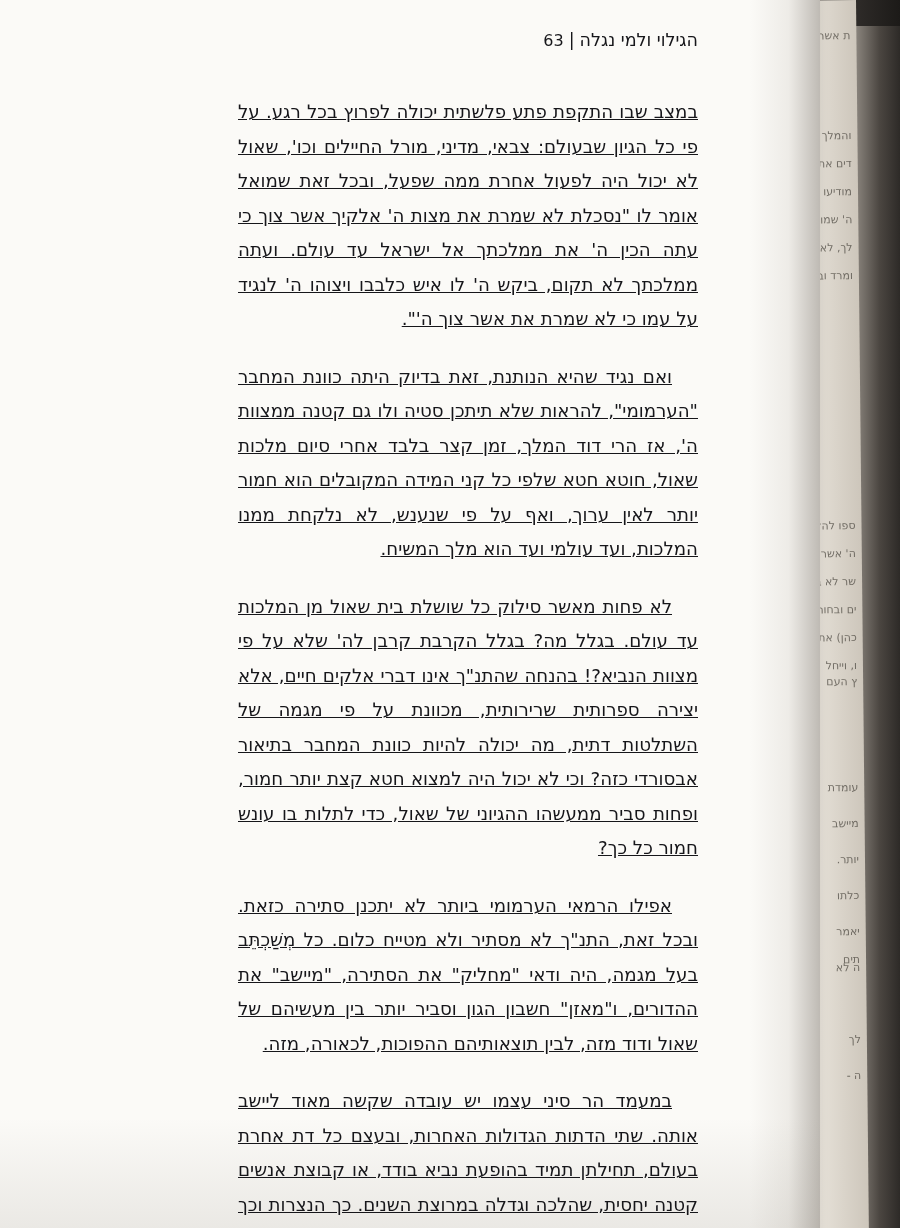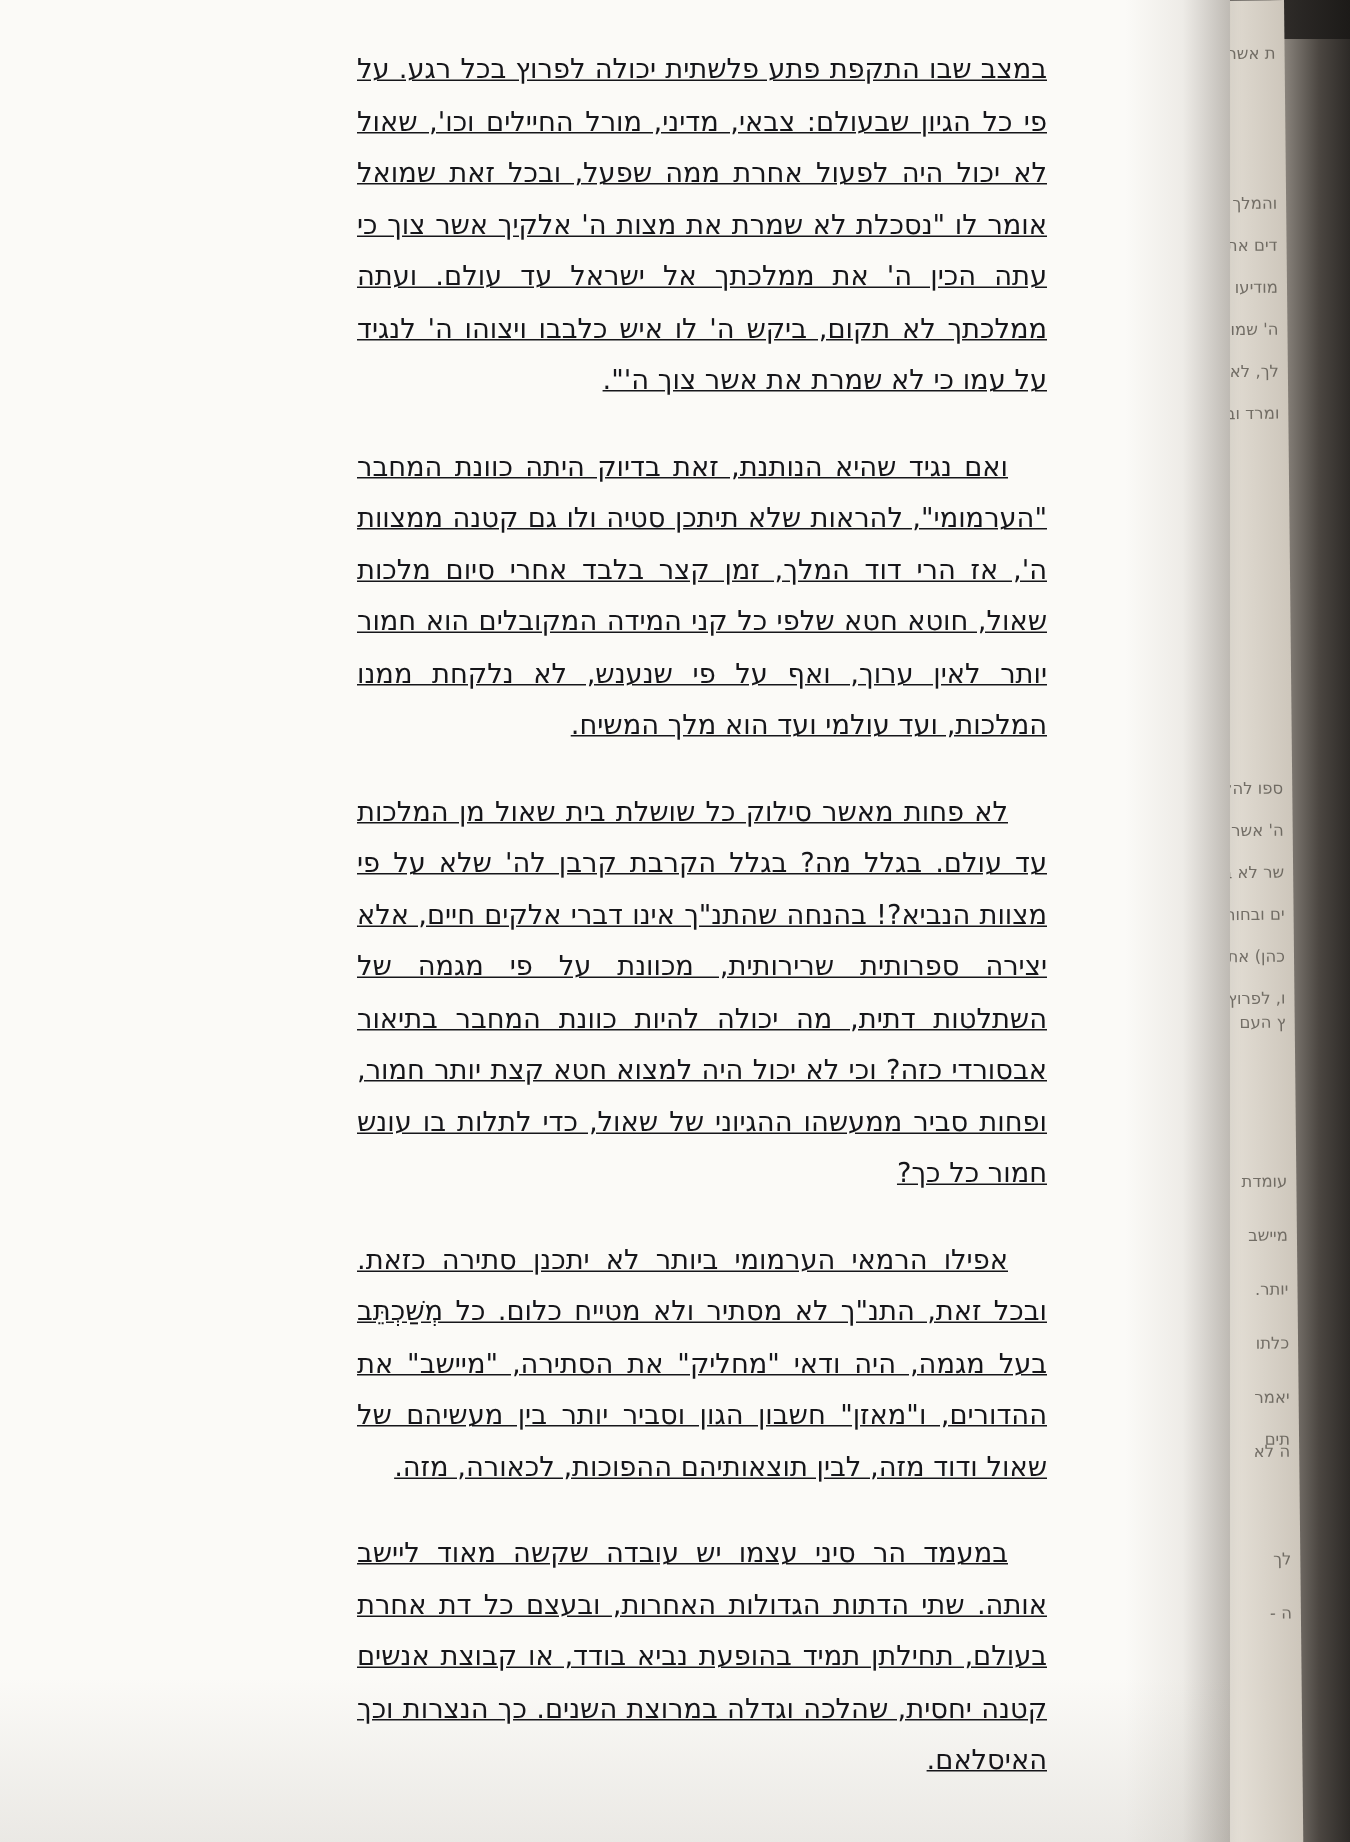--- a/index.html
+++ b/index.html
@@ -151,39 +151,42 @@
     <div class="facing-line" style="top:158px">דים את מצוות</div>
     <div class="facing-line" style="top:186px">מודיעו משום</div>
     <div class="facing-line" style="top:214px">ה' שמואל לא</div>
     <div class="facing-line" style="top:242px">לך, לא</div>
     <div class="facing-line" style="top:270px">ומרד ובעצמו</div>
     <div class="facing-line" style="top:520px">ספו להלחם</div>
     <div class="facing-line" style="top:548px">ה' אשר על</div>
     <div class="facing-line" style="top:576px">שר לא בא,</div>
     <div class="facing-line" style="top:604px">ים ובחוחים</div>
     <div class="facing-line" style="top:632px">כהן) את</div>
-    <div class="facing-line" style="top:660px">ו, לפרוץ</div>
+    <div class="facing-line" style="top:660px">ו, וייחל</div>
     <div class="facing-line" style="top:676px">ץ העם</div>
     <div class="facing-line" style="top:782px">עומדת</div>
     <div class="facing-line" style="top:818px">מיישב</div>
     <div class="facing-line" style="top:854px">יותר.</div>
     <div class="facing-line" style="top:890px">כלתו</div>
     <div class="facing-line" style="top:926px">יאמר</div>
     <div class="facing-line" style="top:962px">ה לא</div>
     <div class="facing-line" style="top:954px">תים</div>
     <div class="facing-line" style="top:1034px">לך</div>
     <div class="facing-line" style="top:1070px">ה -</div>
   </div>
 
   <div class="main-page">
     <div class="page-shade-right"></div>
     <div class="page-shade-bottom"></div>
 
     <div class="text-column">
 
+      <div class="running-head">
+        <span>הגילוי ולמי נגלה</span><span class="sep">|</span><span class="folio">63</span>
+      </div>
 
       <p class="body-par no-indent">במצב שבו התקפת פתע פלשתית יכולה לפרוץ בכל רגע. על פי כל הגיון שבעולם: צבאי, מדיני, מורל החיילים וכו', שאול לא יכול היה לפעול אחרת ממה שפעל, ובכל זאת שמואל אומר לו "נסכלת לא שמרת את מצות ה' אלקיך אשר צוך כי עתה הכין ה' את ממלכתך אל ישראל עד עולם. ועתה ממלכתך לא תקום, ביקש ה' לו איש כלבבו ויצוהו ה' לנגיד על עמו כי לא שמרת את אשר צוך ה'".</p>
       <p class="body-par">ואם נגיד שהיא הנותנת, זאת בדיוק היתה כוונת המחבר "הערמומי", להראות שלא תיתכן סטיה ולו גם קטנה ממצוות ה', אז הרי דוד המלך, זמן קצר בלבד אחרי סיום מלכות שאול, חוטא חטא שלפי כל קני המידה המקובלים הוא חמור יותר לאין ערוך, ואף על פי שנענש, לא נלקחת ממנו המלכות, ועד עולמי ועד הוא מלך המשיח.</p>
       <p class="body-par">לא פחות מאשר סילוק כל שושלת בית שאול מן המלכות עד עולם. בגלל מה? בגלל הקרבת קרבן לה' שלא על פי מצוות הנביא?! בהנחה שהתנ"ך אינו דברי אלקים חיים, אלא יצירה ספרותית שרירותית, מכוונת על פי מגמה של השתלטות דתית, מה יכולה להיות כוונת המחבר בתיאור אבסורדי כזה? וכי לא יכול היה למצוא חטא קצת יותר חמור, ופחות סביר ממעשהו ההגיוני של שאול, כדי לתלות בו עונש חמור כל כך?</p>
       <p class="body-par">אפילו הרמאי הערמומי ביותר לא יתכנן סתירה כזאת. ובכל זאת, התנ"ך לא מסתיר ולא מטייח כלום. כל מְשַׁכְתֵּב בעל מגמה, היה ודאי "מחליק" את הסתירה, "מיישב" את ההדורים, ו"מאזן" חשבון הגון וסביר יותר בין מעשיהם של שאול ודוד מזה, לבין תוצאותיהם ההפוכות, לכאורה, מזה.</p>
       <p class="body-par">במעמד הר סיני עצמו יש עובדה שקשה מאוד ליישב אותה. שתי הדתות הגדולות האחרות, ובעצם כל דת אחרת בעולם, תחילתן תמיד בהופעת נביא בודד, או קבוצת אנשים קטנה יחסית, שהלכה וגדלה במרוצת השנים. כך הנצרות וכך האיסלאם.</p>
 
     </div>
   </div>
 

